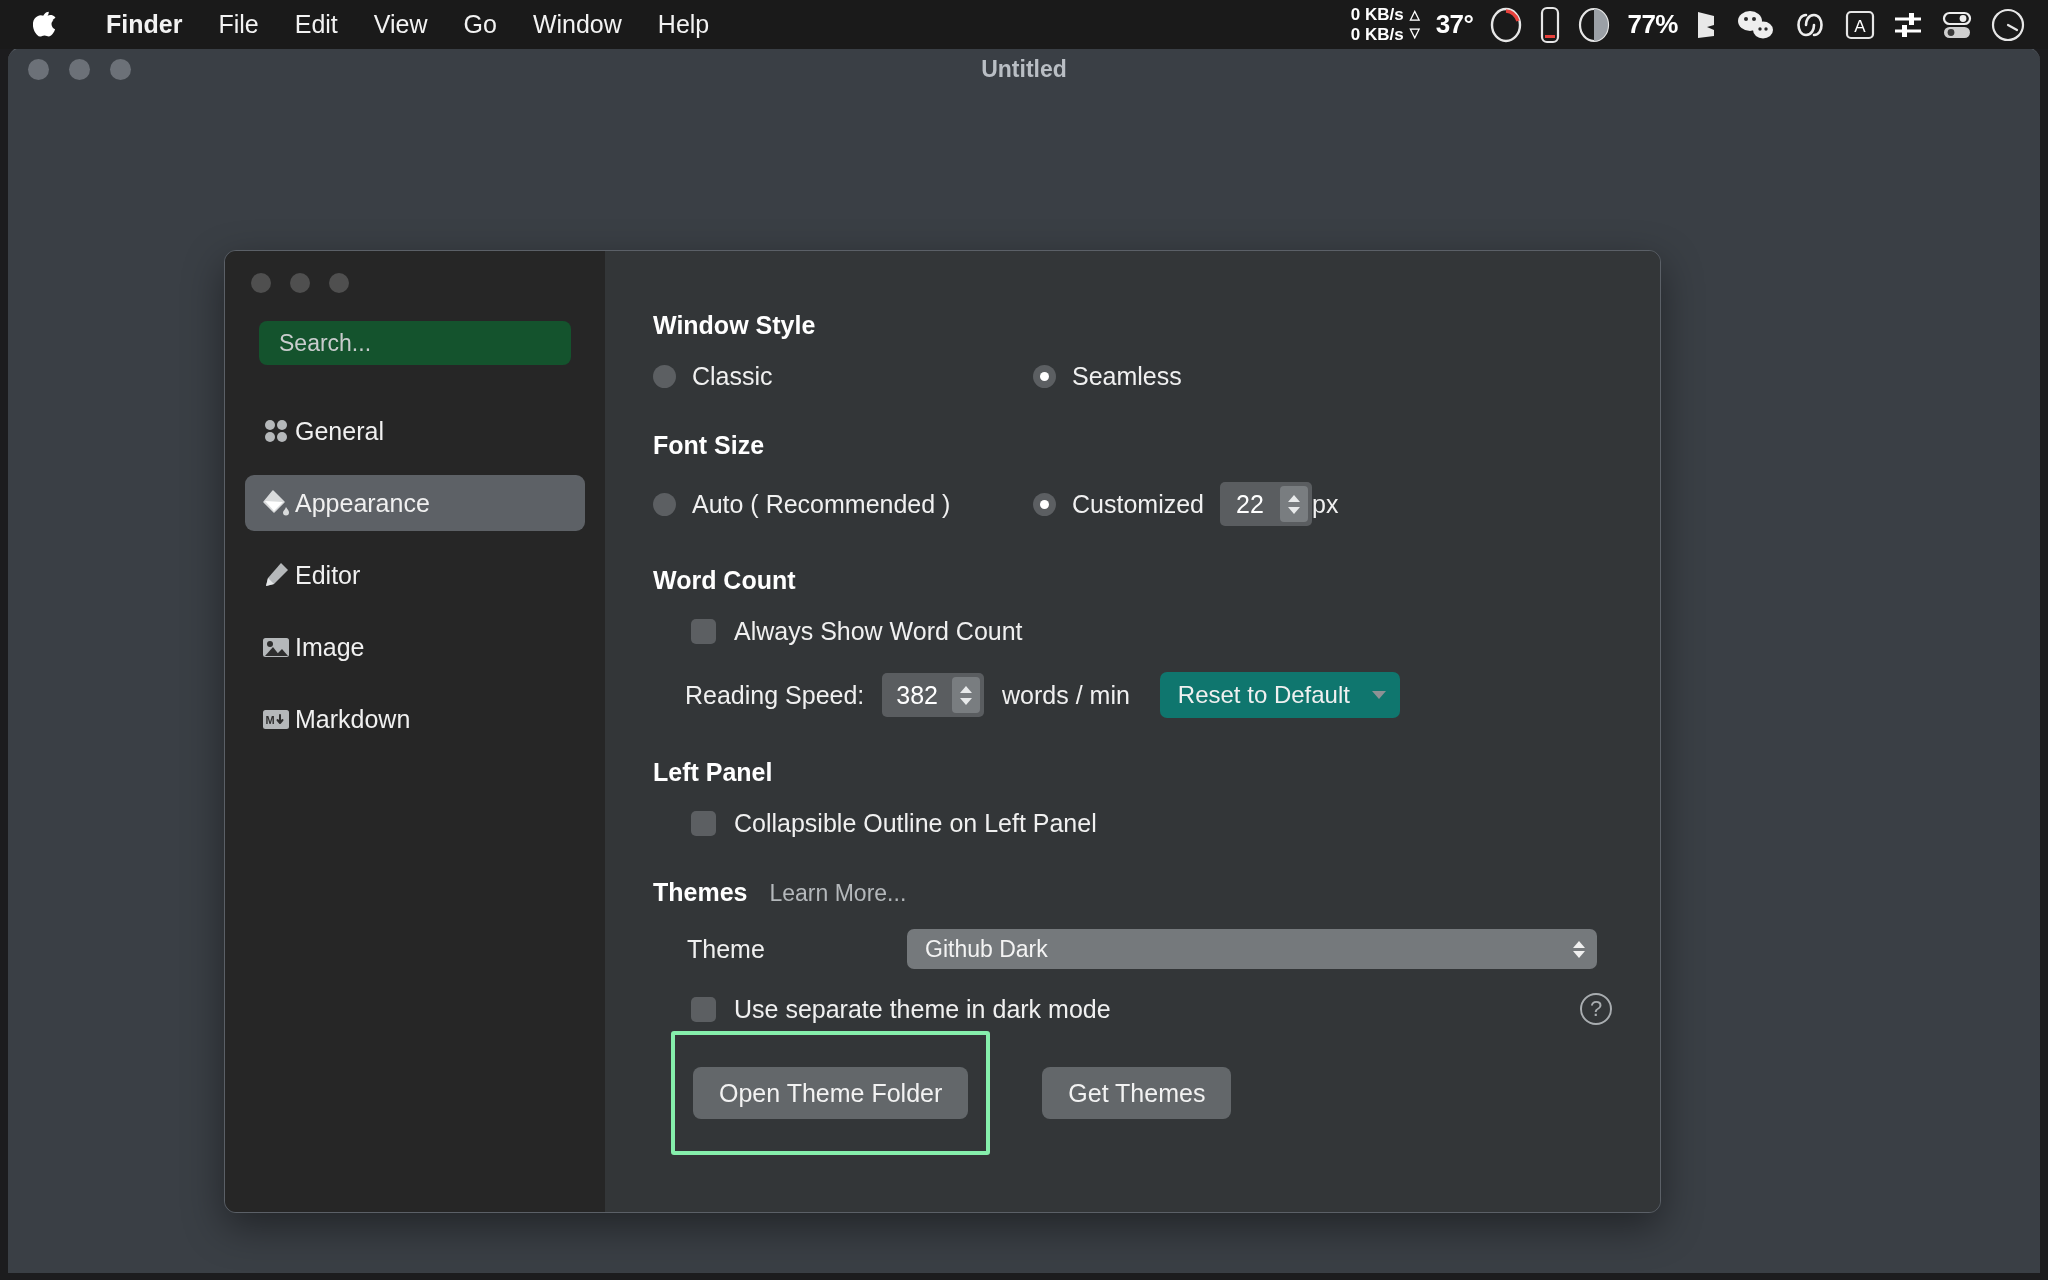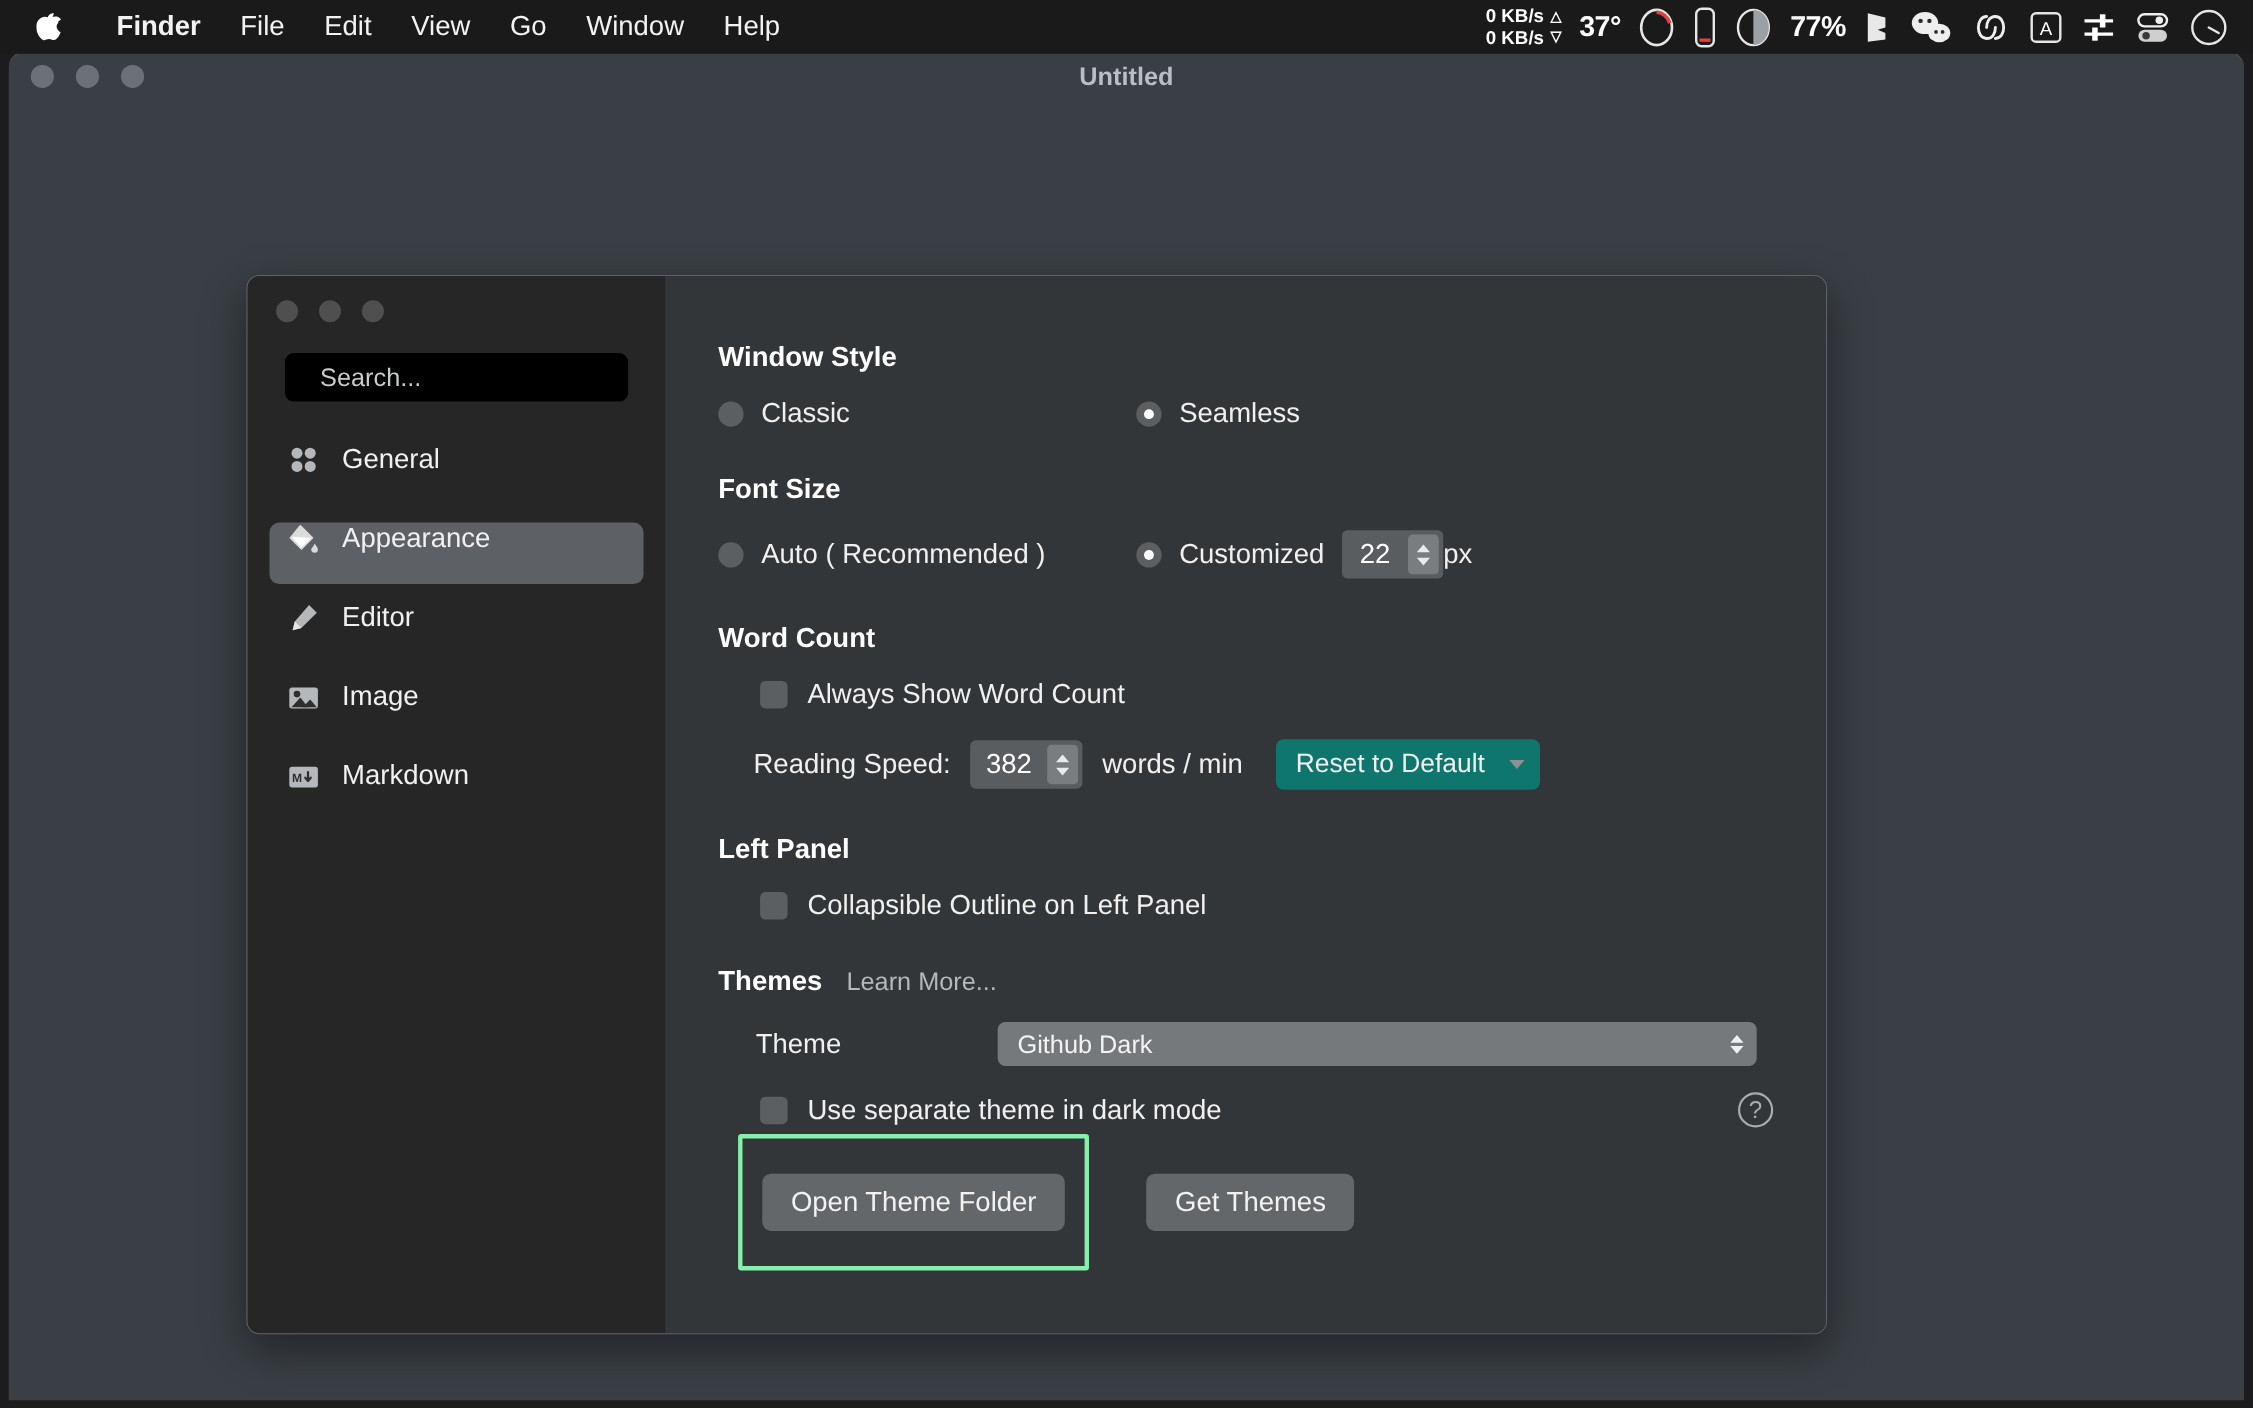--- a/index.html
+++ b/index.html
@@ -142,35 +142,35 @@
     display: flex;
     gap: 19px;
     padding: 22px 0 0 26px;
   }
   .prefs-tl .tl-dot { width: 20px; height: 20px; background: #4f4f4f; }
 
   .search-field {
     margin: 28px 34px 0 34px;
     height: 44px;
     border-radius: 8px;
-    background: #000000;
-    display: flex;
-    align-items: center;
-    padding: 0 32px;
+    background: #14532d;
+    display: flex;
+    align-items: center;
+    padding: 0 20px;
   }
   .search-field .ph {
     color: #c9cccd;
     font-size: 23px;
   }
 
   .nav-list { margin-top: 38px; padding: 0 20px; }
   .nav-item {
     display: flex;
-    align-items: flex-start;
-    gap: 20px;
+    align-items: center;
+    gap: 4px;
     height: 56px;
     padding: 0 16px;
     border-radius: 9px;
     margin-bottom: 16px;
   }
   .nav-item.selected { background: #5d6166; }
   .nav-icon {
     width: 30px; height: 30px;
     flex-shrink: 0;
     display: flex;

